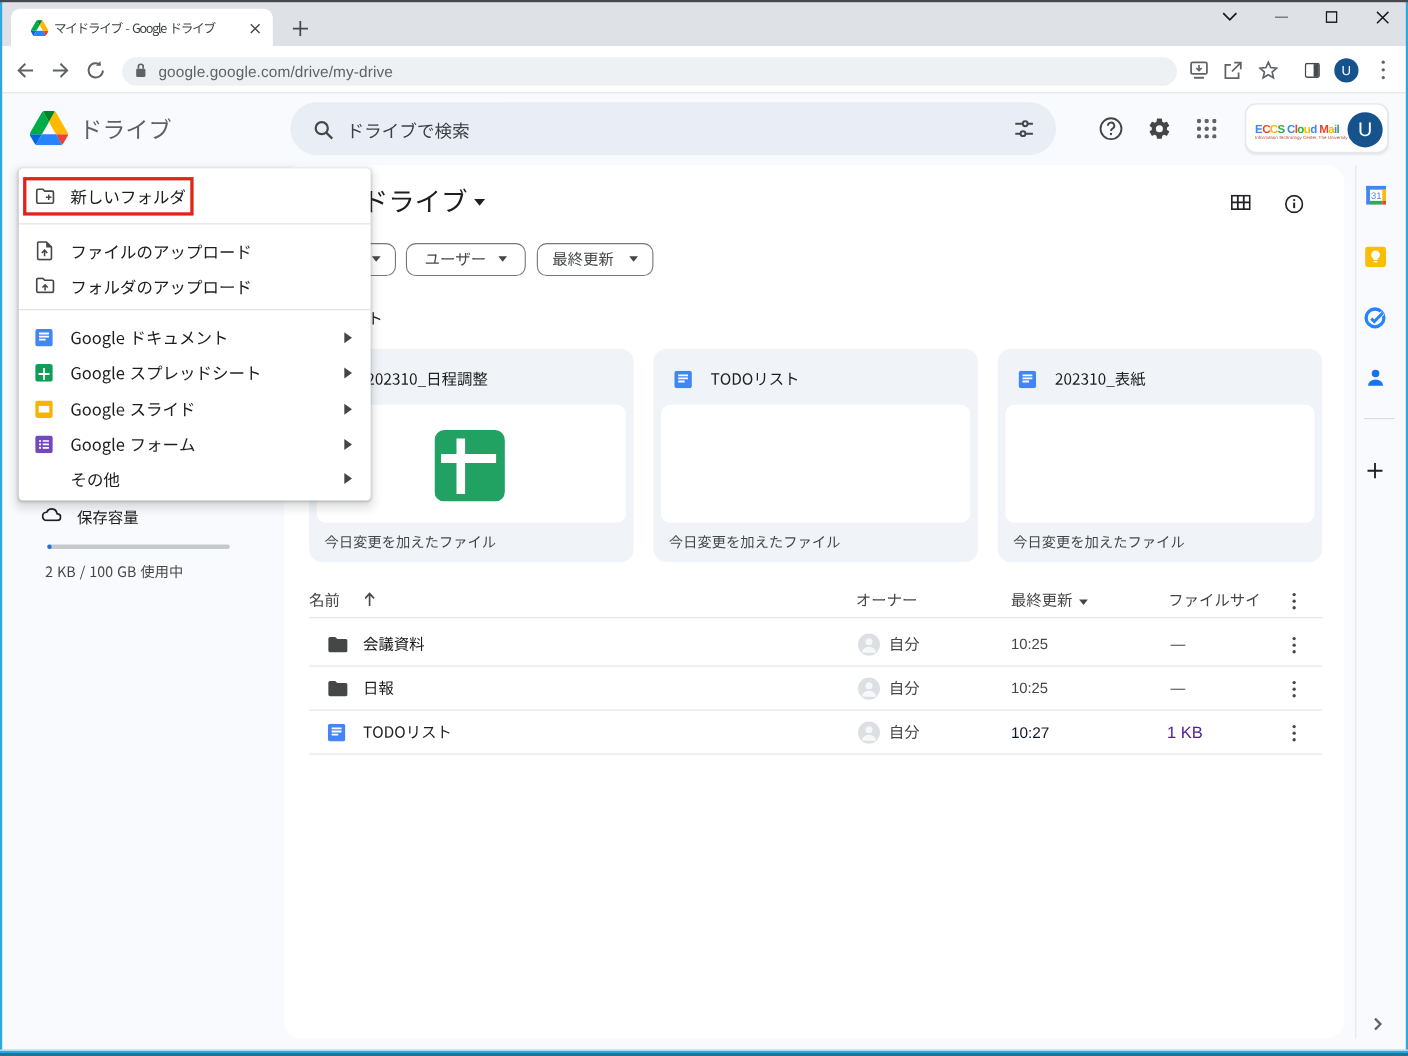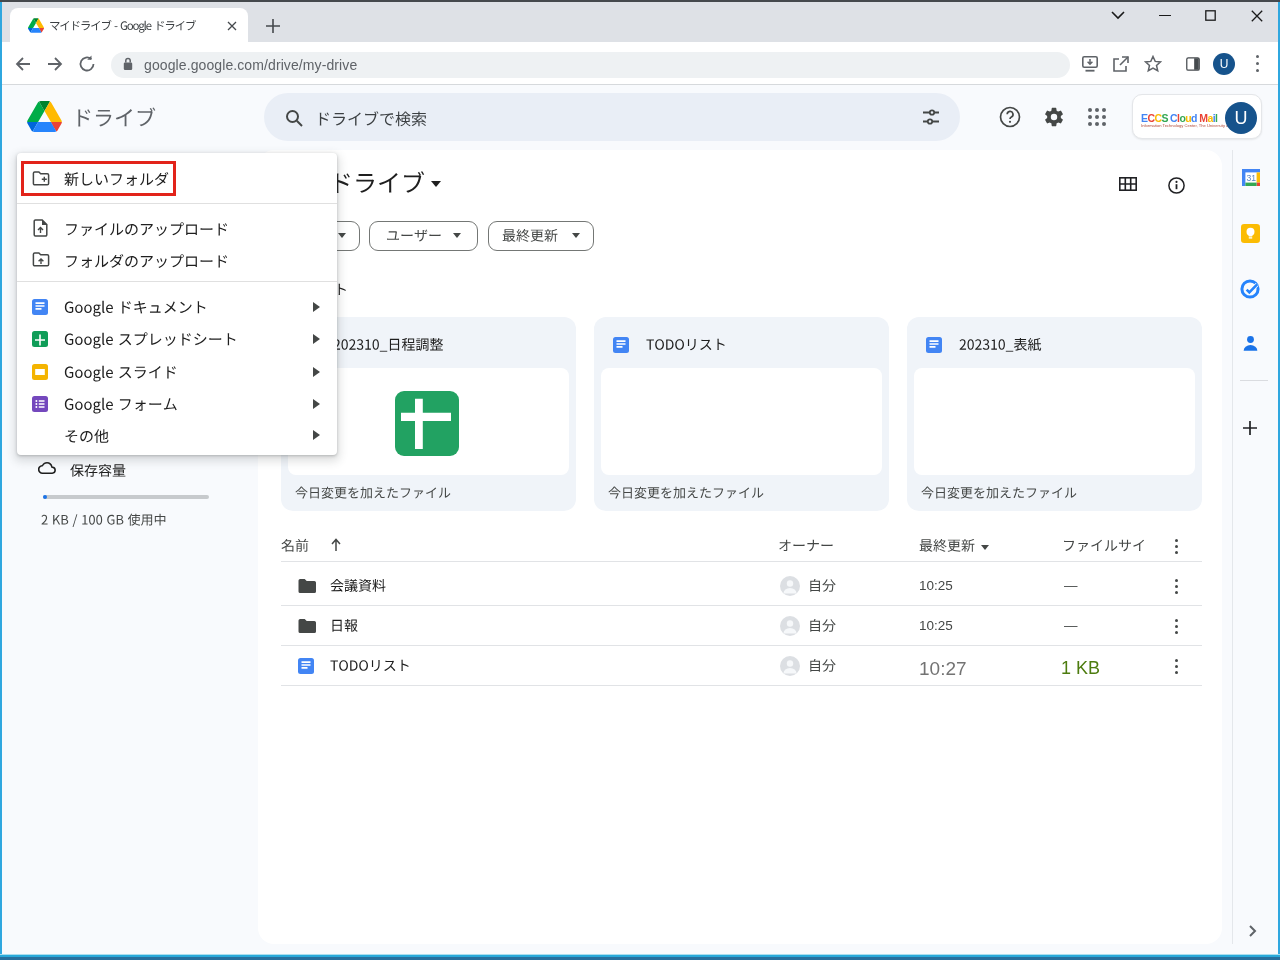--- a/index.html
+++ b/index.html
@@ -277,24 +277,24 @@
 <div class="dot" style="left:1175px;top:591px;width:3.4px;height:3.4px;background:#444746"></div>
 <div class="dot" style="left:1175px;top:619px;width:3.4px;height:3.4px;background:#444746"></div>
 <div class="dot" style="left:1175px;top:625px;width:3.4px;height:3.4px;background:#444746"></div>
 <div class="dot" style="left:1175px;top:631px;width:3.4px;height:3.4px;background:#444746"></div>
 <div class="dot" style="left:1175px;top:659px;width:3.4px;height:3.4px;background:#444746"></div>
 <div class="dot" style="left:1175px;top:665px;width:3.4px;height:3.4px;background:#444746"></div>
 <div class="dot" style="left:1175px;top:671px;width:3.4px;height:3.4px;background:#444746"></div>
 
 <div class="abs" style="left:919px;top:578px;font-size:13.5px;color:#444746">10:25</div>
 <div class="abs" style="left:919px;top:618px;font-size:13.5px;color:#444746">10:25</div>
-<div class="abs" style="left:919px;top:658px;font-size:19px;color:#737373">10:27</div>
+<div class="abs" style="left:919px;top:658px;font-size:14px;color:#0f172a">10:27</div>
 <div class="abs" style="left:1064px;top:578px;font-size:13.5px;color:#444746">—</div>
 <div class="abs" style="left:1064px;top:618px;font-size:13.5px;color:#444746">—</div>
-<div class="abs" style="left:1061px;top:658px;font-size:18px;color:#4d7c0f">1 KB</div>
+<div class="abs" style="left:1061px;top:658px;font-size:15px;color:#4c1d95">1 KB</div>
 
 
 
 <svg class="abs" style="left:38px;top:461px" width="18" height="13" viewBox="0 0 24 17">
     <path d="M19.35 7.04A7.49 7.49 0 0 0 12 1 7.48 7.48 0 0 0 5.35 5.04 5.99 5.99 0 0 0 6 17h13a4.99 4.99 0 0 0 .35-9.96zM19 15H6a4 4 0 0 1-.44-7.97l1.07-.11.5-.95A5.47 5.47 0 0 1 12 3c2.62 0 4.88 1.86 5.39 4.43l.3 1.5 1.53.11A3 3 0 0 1 19 15z" fill="#1f1f1f"></path>
   </svg>
 
 <div class="abs" style="left:43px;top:495px;width:166px;height:4px;border-radius:2px;background:#c7cacd"></div>
 <div class="abs" style="left:43px;top:495px;width:4px;height:4px;border-radius:2px;background:#1a73e8"></div>
 

